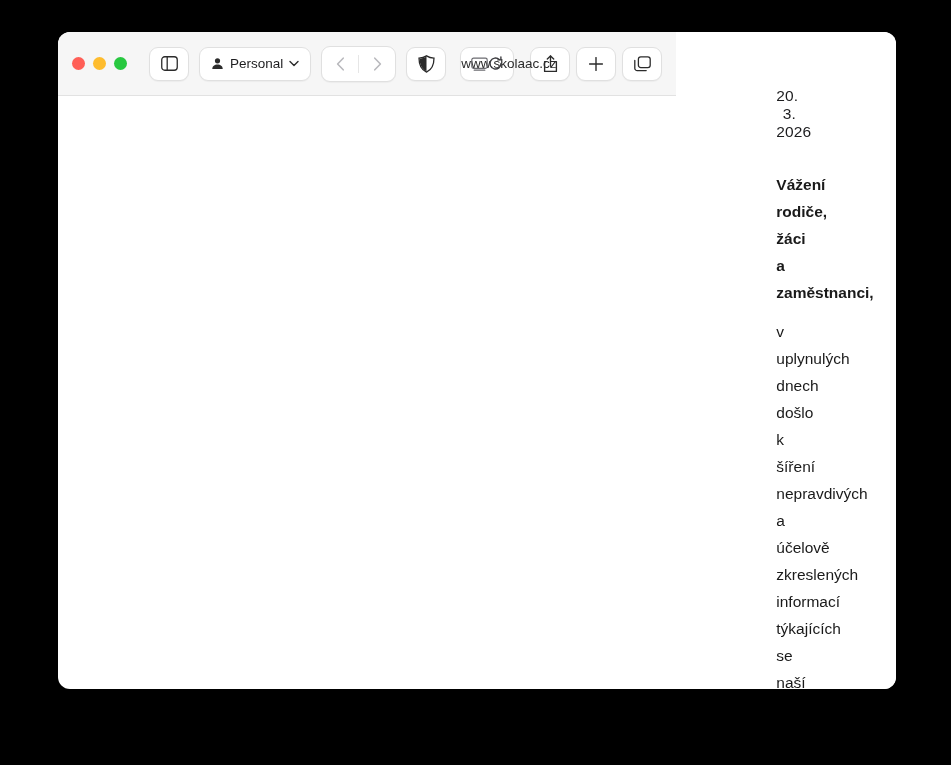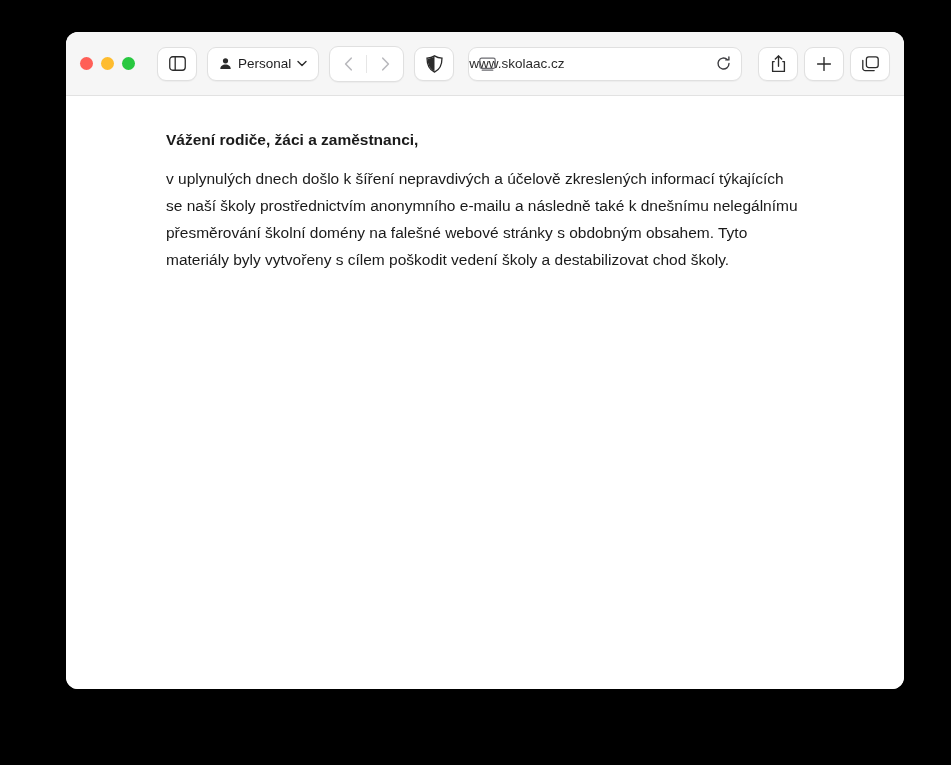--- a/index.html
+++ b/index.html
@@ -15,30 +15,30 @@
   #root {
     position: relative;
     width: 951px;
     height: 765px;
     background: #000000;
   }
 
   
   .window {
     position: absolute;
-    left: 66px;
+    left: 58px;
     top: 32px;
     width: 838px;
     height: 657px;
     background: #ffffff;
     border-radius: 12px;
     overflow: hidden;
     box-shadow: 0 10px 40px rgba(0,0,0,0.45);
     display: flex;
-    flex-direction: column;
+    flex-direction: row;
   }
 
   
   .toolbar {
     height: 64px;
     flex: 0 0 64px;
     background: #f6f6f6;
     border-bottom: 1px solid #e2e2e2;
     display: flex;
     align-items: center;
@@ -289,20 +289,21 @@
               <rect x="4.4" y="0.8" width="11.8" height="10.8" rx="2.4" fill="none" stroke="#2b2b2b" stroke-width="1.3"></rect>
               <path d="M12.2 14.6 H3.2 a2.4 2.4 0 0 1 -2.4 -2.4 V4.4" fill="none" stroke="#2b2b2b" stroke-width="1.3" stroke-linecap="round"></path>
             </svg>
           </span>
         </div>
       </div>
 
     </div>
 
     <div class="page">
+      <div class="doc-date">20. 3. 2026</div>
 
       <div class="doc-body">
         <p class="strong">Vážení rodiče, žáci a zaměstnanci,</p>
         <p>v uplynulých dnech došlo k šíření nepravdivých a účelově zkreslených informací týkajících se naší školy prostřednictvím anonymního e-mailu a následně také k dnešnímu nelegálnímu přesměrování školní domény na falešné webové stránky s obdobným obsahem. Tyto materiály byly vytvořeny s cílem poškodit vedení školy a destabilizovat chod školy.</p>
       </div>
     </div>
 
   </div>
 </div>
 

